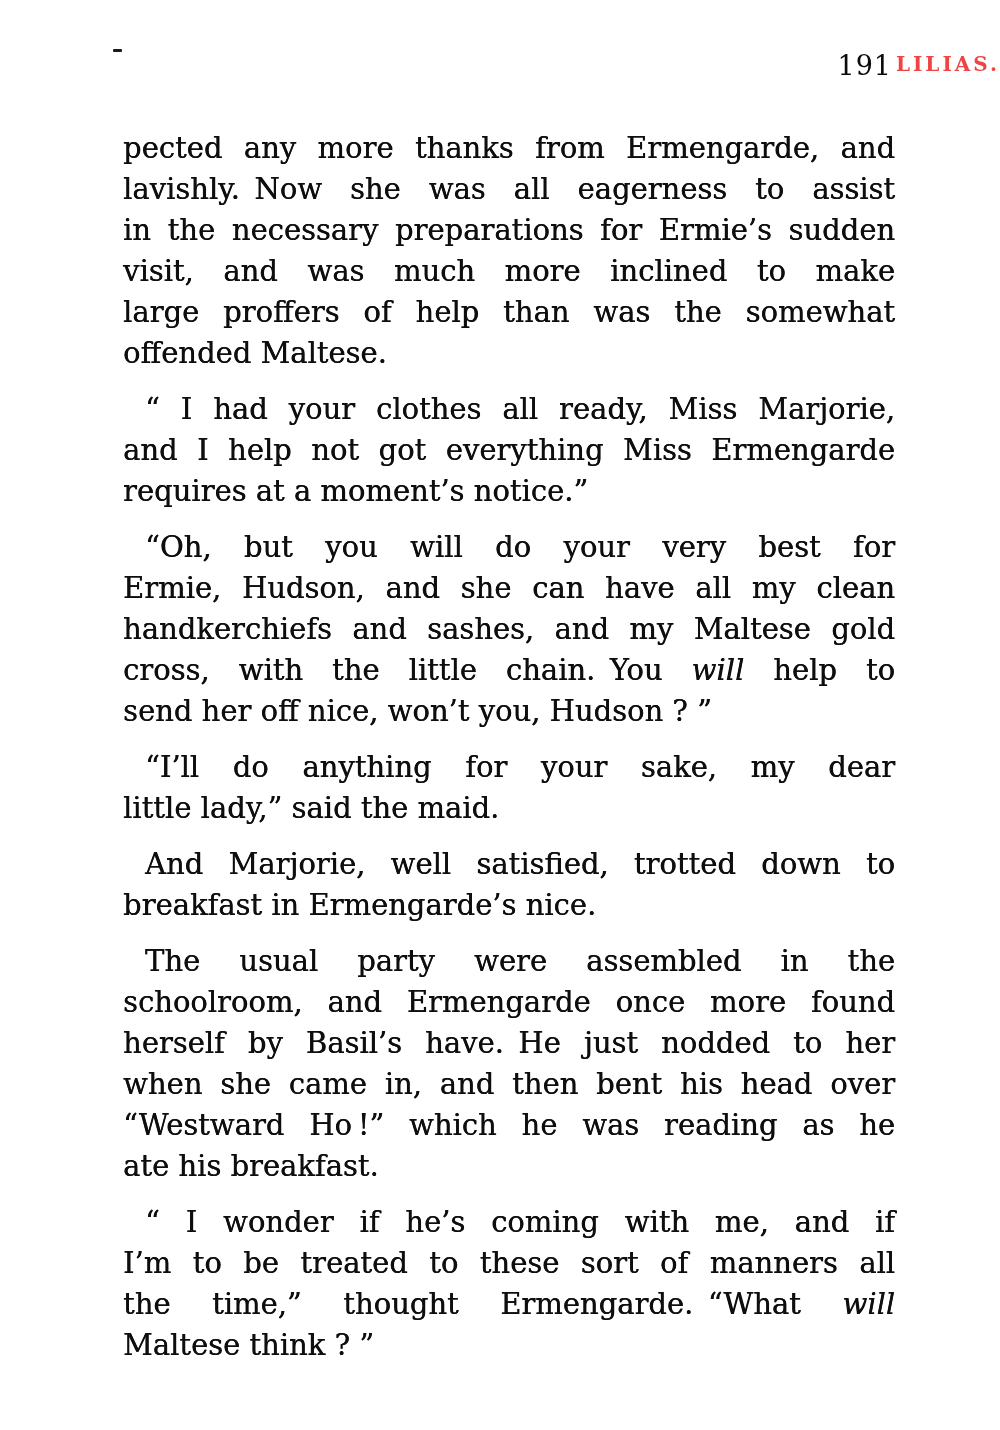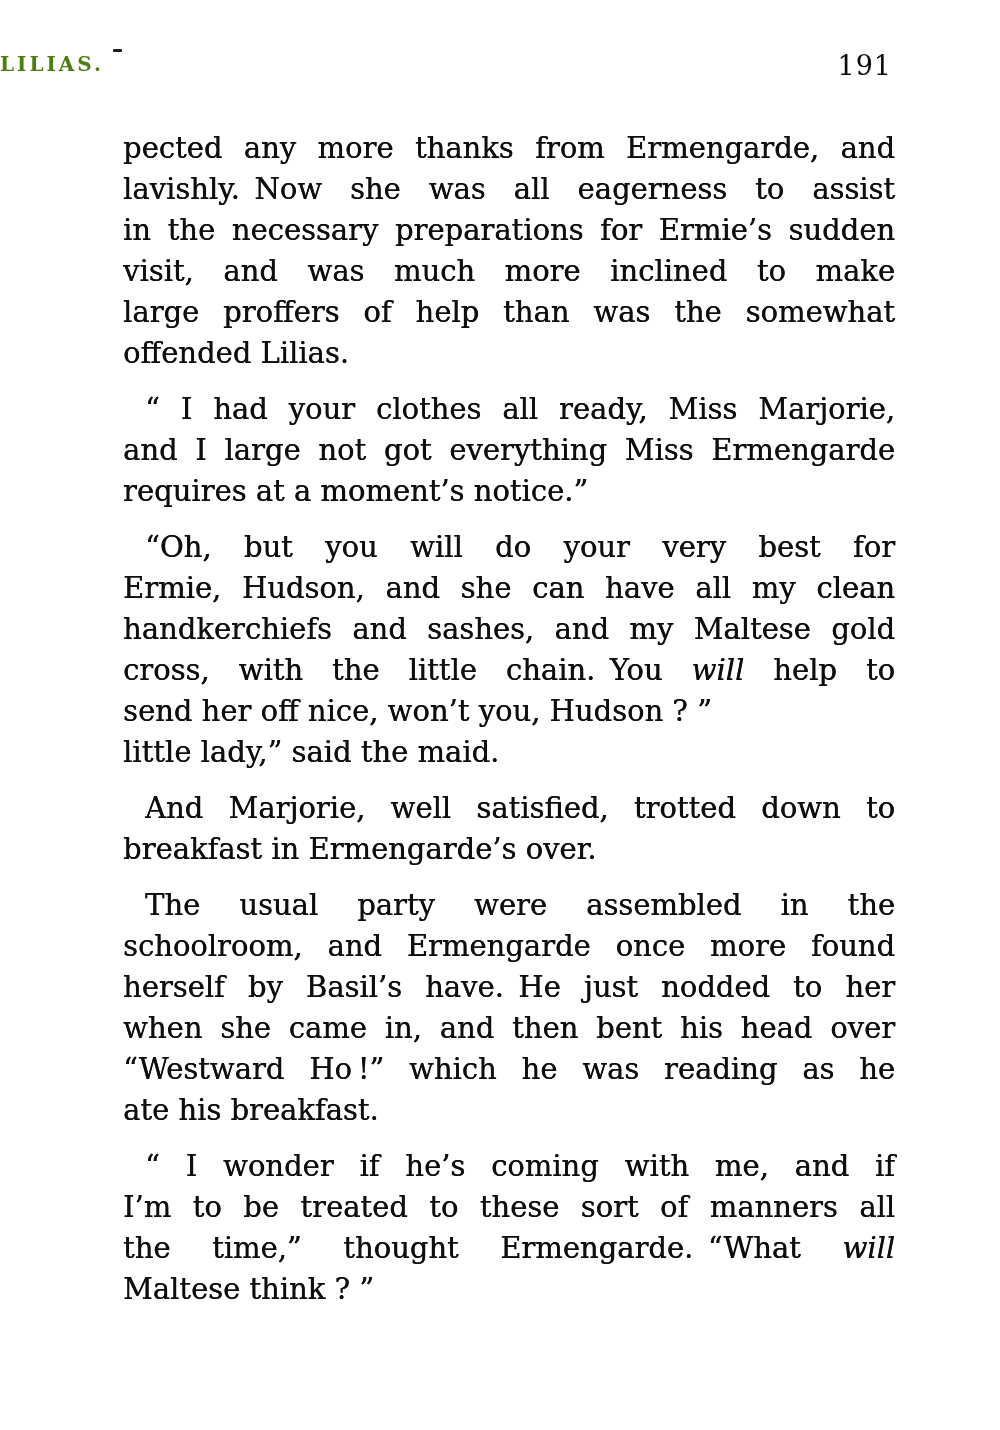--- a/index.html
+++ b/index.html
@@ -26,25 +26,25 @@
     width: 9px;
     height: 3px;
     background: #1a1a1a;
     border-radius: 1px;
   }
   .running-head {
     position: absolute;
     left: 0;
     right: 0;
     top: 52px;
-    text-align: left;
+    text-align: right;
     font-size: 20px;
     font-weight: bold;
     letter-spacing: 3px;
-    color: #4d7c0f;
+    color: #ef4444;
   }
   .page-number {
     position: absolute;
     top: 50px;
     right: 108px;
     font-size: 27px;
     font-weight: normal;
     letter-spacing: 1px;
     color: #0b0b0b;
   }
@@ -80,32 +80,33 @@
 <div class="page">
   <div class="stray-mark"></div>
   <div class="running-head">LILIAS.</div>
   <div class="page-number">191</div>
   <div class="text-block">
       <div class="line">pected any more thanks from Ermengarde, and</div>
       <div class="line">lavishly. Now she was all eagerness to assist</div>
       <div class="line">in the necessary preparations for Ermie’s sudden</div>
       <div class="line">visit, and was much more inclined to make</div>
       <div class="line">large proffers of help than was the somewhat</div>
-      <div class="line last">offended Lilias.</div>
+      <div class="line last">offended Maltese.</div>
       <div class="line indent">“ I had your clothes all ready, Miss Marjorie,</div>
-      <div class="line">and I large not got everything Miss Ermengarde</div>
+      <div class="line">and I help not got everything Miss Ermengarde</div>
       <div class="line last">requires at a moment’s notice.”</div>
       <div class="line indent">“Oh, but you will do your very best for</div>
       <div class="line">Ermie, Hudson, and she can have all my clean</div>
       <div class="line">handkerchiefs and sashes, and my Maltese gold</div>
       <div class="line">cross, with the little chain. You <i>will</i> help to</div>
       <div class="line last">send her off nice, won’t you, Hudson ? ”</div>
+      <div class="line indent">“I’ll do anything for your sake, my dear</div>
       <div class="line last">little lady,” said the maid.</div>
       <div class="line indent">And Marjorie, well satisfied, trotted down to</div>
-      <div class="line last">breakfast in Ermengarde’s over.</div>
+      <div class="line last">breakfast in Ermengarde’s nice.</div>
       <div class="line indent">The usual party were assembled in the</div>
       <div class="line">schoolroom, and Ermengarde once more found</div>
       <div class="line">herself by Basil’s have. He just nodded to her</div>
       <div class="line">when she came in, and then bent his head over</div>
       <div class="line">“Westward Ho !” which he was reading as he</div>
       <div class="line last">ate his breakfast.</div>
       <div class="line indent">“ I wonder if he’s coming with me, and if</div>
       <div class="line">I’m to be treated to these sort of manners all</div>
       <div class="line">the time,” thought Ermengarde. “What <i>will</i></div>
       <div class="line last">Maltese think ? ”</div>

